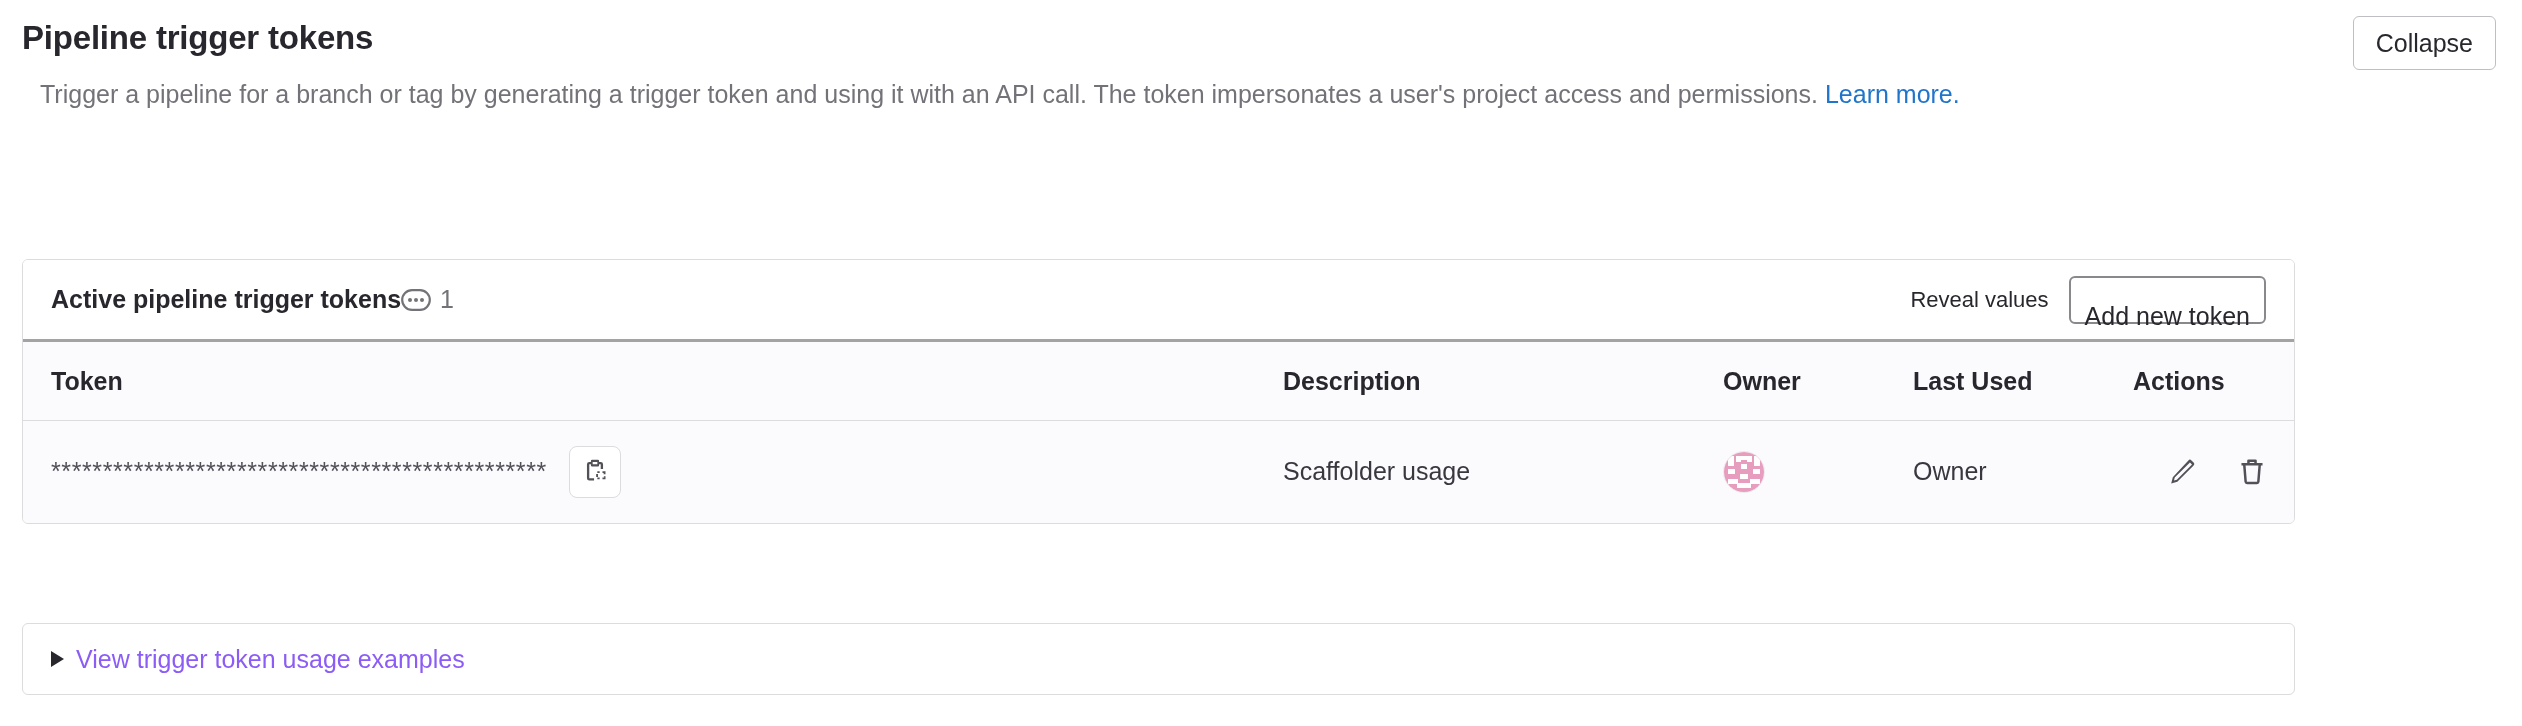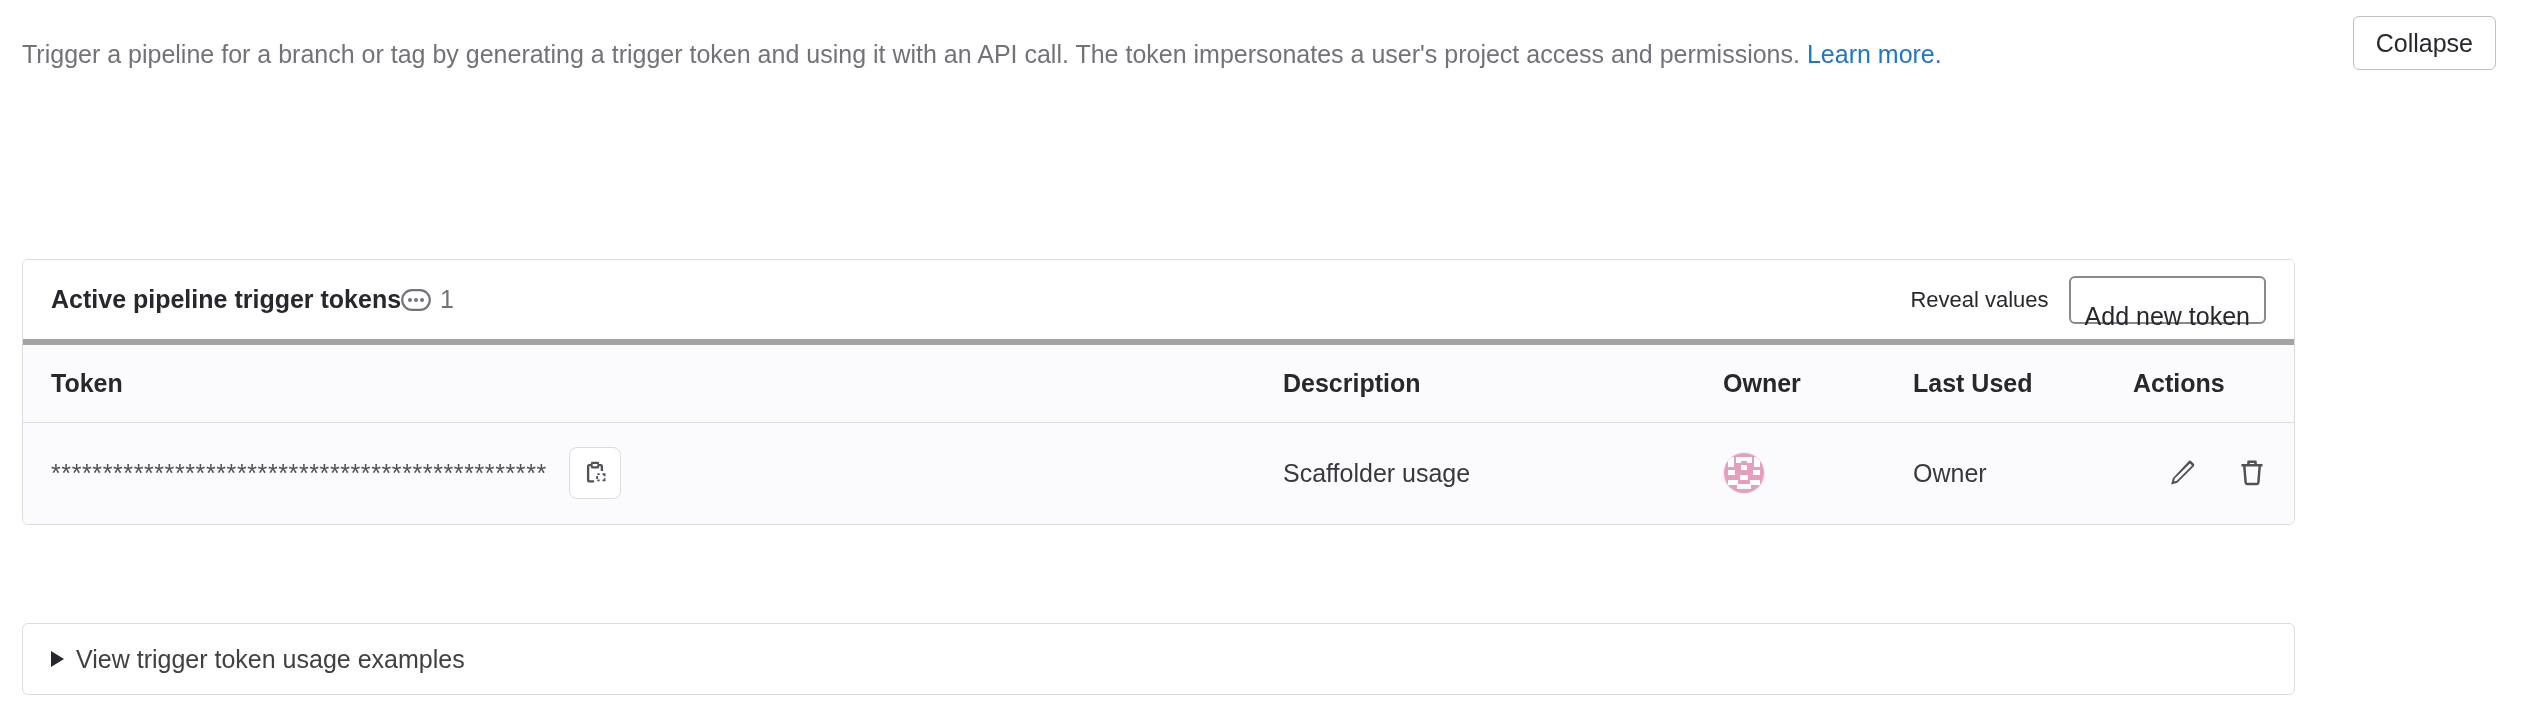--- a/index.html
+++ b/index.html
@@ -32,21 +32,21 @@
   }
   .page-title {
     font-size: 33px;
     line-height: 40px;
     font-weight: 700;
     color: #28272d;
     margin: 0;
     letter-spacing: -0.2px;
   }
   .page-desc {
-    margin: 16px 0 0 0;
+    margin: 16px 0 0 18px;
     font-size: 25px;
     line-height: 41px;
     color: #737278;
     max-width: 2215px;
   }
   .page-desc a {
     color: #1f75cb;
     text-decoration: none;
   }
 
@@ -138,21 +138,21 @@
   }
 
   
   .token-table {
     width: 100%;
     border-collapse: collapse;
     table-layout: fixed;
   }
   .token-table thead tr {
     background: #fbfafd;
-    border-top: 6px solid #a3a3a3;
+    border-top: 3px solid #a3a3a3;
     border-bottom: 1px solid #dcdcde;
   }
   .token-table th {
     font-size: 25px;
     font-weight: 700;
     color: #28272d;
     text-align: left;
     padding: 22px 0;
     height: 80px;
     vertical-align: middle;
@@ -238,37 +238,38 @@
     display: flex;
     align-items: center;
     padding: 0 28px;
     cursor: pointer;
   }
   .examples-summary {
     display: flex;
     align-items: center;
     gap: 12px;
     font-size: 25px;
-    color: #404040;
+    color: #8b5cf6;
   }
   .disclosure-tri {
     width: 0;
     height: 0;
     border-left: 13px solid #28272d;
     border-top: 8px solid transparent;
     border-bottom: 8px solid transparent;
     display: inline-block;
   }
 </style>
 </head>
 <body>
 
 <div class="page">
 
   <div class="section-head">
+    <h2 class="page-title">Pipeline trigger tokens</h2>
     <p class="page-desc">
       <span>Trigger a pipeline for a branch or tag by generating a trigger token and using it with an API call. The token impersonates a user's project access and permissions. </span><a href="#">Learn more.</a>
     </p>
   </div>
 
   <button class="collapse-btn">Collapse</button>
 
   <div class="card">
 
     <div class="card-header">

